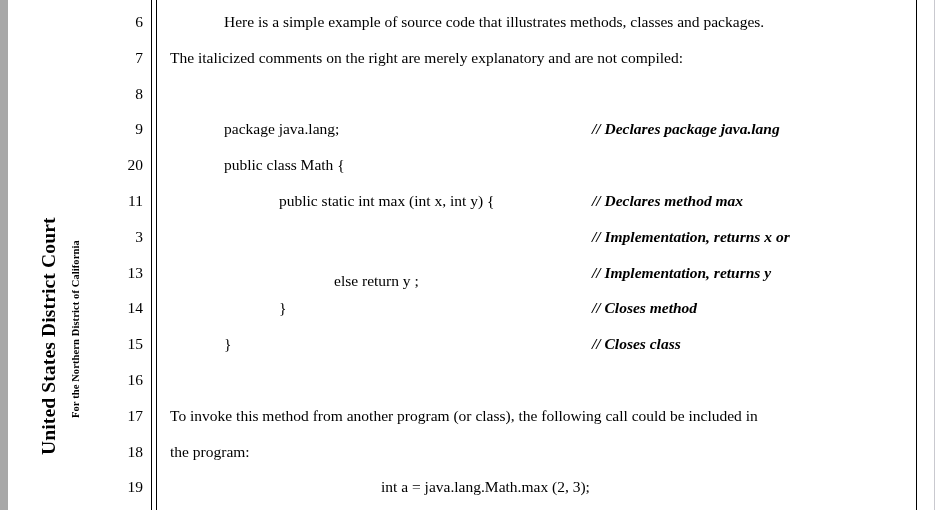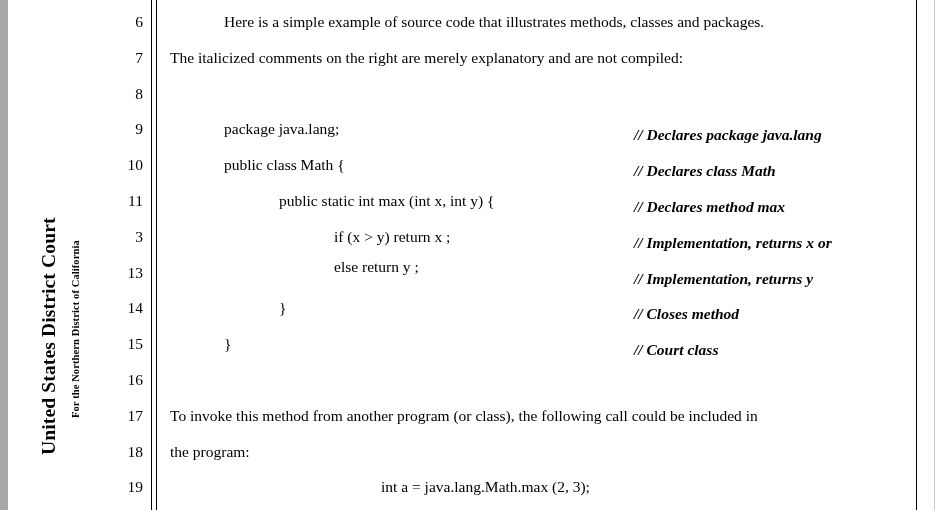--- a/index.html
+++ b/index.html
@@ -126,27 +126,26 @@
     line-height: 18px;
   }
   .doc-line.indent-para { left: 216px; }
   .doc-line.margin     { left: 162px; }
   .doc-line.code-1     { left: 216px; }
   .doc-line.code-2     { left: 271px; }
   .doc-line.code-3     { left: 326px; }
   .doc-line.call       { left: 325px; margin-left: 48px; }
   .comment {
     position: absolute;
-    left: 626px;
+    left: 584px;
     white-space: nowrap;
     font-size: 15.5px;
     line-height: 18px;
     font-style: italic;
     font-weight: bold;
-    margin-top: 6px;
   }
 </style>
 </head>
 <body>
 
 <div class="viewer">
 
   <div class="viewer-gutter-left"></div>
 
   <div class="page">
@@ -154,21 +153,21 @@
     <div class="caption-sidebar">
       <div class="caption-title-wrap">United States District Court</div>
       <div class="caption-sub-wrap">For the Northern District of California</div>
     </div>
 
     <div class="linenum-col" id="linenum-col">
         <div class="linenum" style="top: 13px;">6</div>
         <div class="linenum" style="top: 48.8px;">7</div>
         <div class="linenum" style="top: 84.6px;">8</div>
         <div class="linenum" style="top: 120.4px;">9</div>
-        <div class="linenum" style="top: 156.2px;">10</div>
+        <div class="linenum" style="top: 156.2px;">20</div>
         <div class="linenum" style="top: 192px;">11</div>
         <div class="linenum" style="top: 227.8px;">3</div>
         <div class="linenum" style="top: 263.6px;">13</div>
         <div class="linenum" style="top: 299.4px;">14</div>
         <div class="linenum" style="top: 335.2px;">15</div>
         <div class="linenum" style="top: 371px;">16</div>
         <div class="linenum" style="top: 406.8px;">17</div>
         <div class="linenum" style="top: 442.6px;">18</div>
         <div class="linenum" style="top: 478.4px;">19</div>
       </div>
@@ -177,31 +176,29 @@
     <div class="rule-double-b"></div>
 
     <div class="rule-right"></div>
 
     <div class="body-area" id="body-area">
         <div class="doc-line indent-para" style="top: 13px;">Here is a simple example of source code that illustrates methods, classes and packages.</div>
         <div class="doc-line margin" style="top: 48.8px;">The italicized comments on the right are merely explanatory and are not compiled:</div>
         <div class="doc-line code-1" style="top: 120.4px;">package java.lang;</div>
         <div class="comment" style="top: 120.4px;">// Declares package java.lang</div>
         <div class="doc-line code-1" style="top: 156.2px;">public class Math {</div>
-        <div class="comment" style="top: 156.2px;">// Declares class Math</div>
         <div class="doc-line code-2" style="top: 192px;">public static int max (int x, int y) {</div>
         <div class="comment" style="top: 192px;">// Declares method max</div>
-        <div class="doc-line code-3" style="top: 227.8px;">if (x &gt; y) return x ;</div>
         <div class="comment" style="top: 227.8px;">// Implementation, returns x or</div>
-        <div class="doc-line code-3" style="top: 258px; text-align: center;">else return y ;</div>
+        <div class="doc-line code-3" style="top: 272px; text-align: center;">else return y ;</div>
         <div class="comment" style="top: 263.6px;">// Implementation, returns y</div>
         <div class="doc-line code-2" style="top: 299.4px;">}</div>
         <div class="comment" style="top: 299.4px;">// Closes method</div>
         <div class="doc-line code-1" style="top: 335.2px;">}</div>
-        <div class="comment" style="top: 335.2px;">// Court class</div>
+        <div class="comment" style="top: 335.2px;">// Closes class</div>
         <div class="doc-line margin" style="top: 406.8px;">To invoke this method from another program (or class), the following call could be included in</div>
         <div class="doc-line margin" style="top: 442.6px;">the program:</div>
         <div class="doc-line call" style="top: 478.4px;">int a = java.lang.Math.max (2, 3);</div>
       </div>
 
   </div>
 
   <div class="page-edge-right"></div>
 
 </div>

